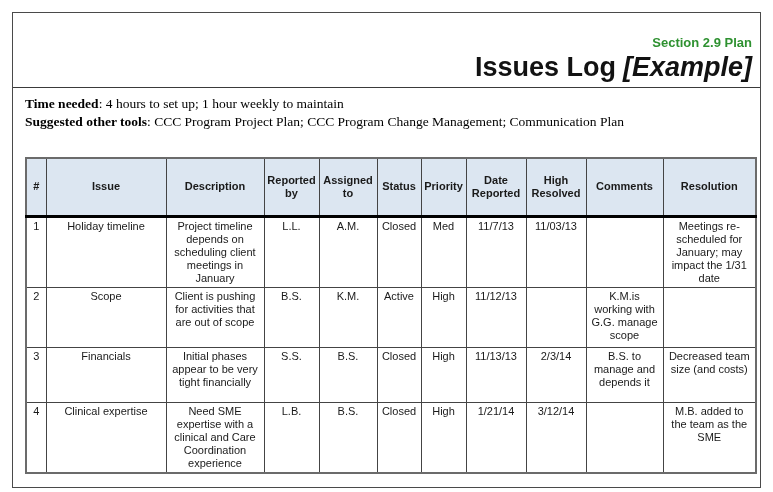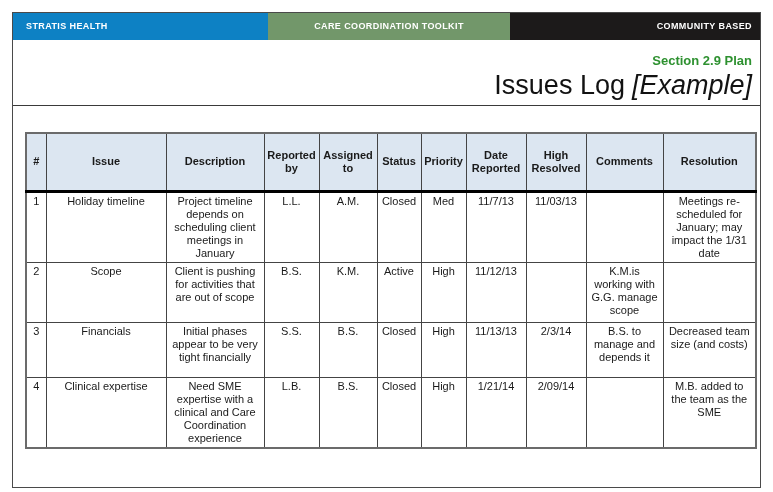--- a/index.html
+++ b/index.html
@@ -17,22 +17,22 @@
     border:1px solid #4a4a4a;background:#ffffff;overflow:hidden;
   }
   
   .topbar{display:flex;width:100%;height:27px;}
   .seg{flex:1;color:#ffffff;font-size:9px;font-weight:bold;letter-spacing:.4px;line-height:27px;white-space:nowrap;overflow:hidden;}
   .seg-blue{background:var(--bar-blue);text-align:left;padding-left:13px;}
   .seg-green{background:var(--bar-green);text-align:center;}
   .seg-black{background:var(--bar-black);text-align:right;padding-right:8px;}
   
   .title-block{text-align:right;padding-right:8px;}
-  .section-label{margin-top:13px;font-size:13px;font-weight:bold;color:var(--green-text);line-height:15px;}
-  .page-title{margin-top:2px;font-size:27px;font-weight:normal;color:#121212;line-height:30px;}
+  .section-label{margin-top:22px;font-size:13px;font-weight:bold;color:var(--green-text);line-height:15px;}
+  .page-title{margin-top:2px;font-size:27px;font-weight:bold;color:#121212;line-height:30px;}
   .page-title .example{font-style:italic;margin-left:7px;}
   .rule{border-top:1px solid #3a3a3a;margin-top:5px;width:100%;}
   
   .meta{margin:7px 0 0 12px;font-family:"Liberation Serif",serif;font-size:13.5px;color:#000;}
   .meta p{margin:0;line-height:18px;}
   .meta b{font-weight:bold;}
   
   table.issues{
     margin:26px 0 0 12px;width:730px;border-collapse:collapse;table-layout:fixed;
     border:2px solid #6b6b6b;font-size:11px;line-height:13px;color:#1a1a1a;
@@ -46,34 +46,31 @@
     border:1px solid #444;vertical-align:top;padding:2px 4px;overflow:hidden;
   }
   table.issues td.c{text-align:center;}
   table.issues td.l{text-align:center;}
 </style>
 </head>
 <body>
 
 <div class="page">
 
-  <div class="topbar">
-    <div class="seg seg-blue">STRATIS HEALTH</div>
-    <div class="seg seg-green">CARE COORDINATION TOOLKIT</div>
-    <div class="seg seg-black">COMMUNITY BASED</div>
-  </div>
 
   <div class="title-block">
     <div class="section-label">Section 2.9 Plan</div>
     <div class="page-title"><span>Issues Log</span><span class="example">[Example]</span></div>
   </div>
 
   <div class="rule"></div>
 
   <div class="meta">
+    <p><b>Time needed</b><span>: 4 hours to set up; 1 hour weekly to maintain</span></p>
+    <p><b>Suggested other tools</b><span>: CCC Program Project Plan; CCC Program Change Management; Communication Plan</span></p>
   </div>
 
   <table class="issues">
     <colgroup>
       <col style="width:20px">
         <col style="width:120px">
         <col style="width:98px">
       <col style="width:55px">
         <col style="width:58px">
         <col style="width:44px">
@@ -140,20 +137,20 @@
         </tr>
         <tr style="height: 65px;">
           <td class="c">4</td>
           <td class="l">Clinical expertise</td>
           <td class="l">Need SME expertise with a clinical and Care Coordination experience</td>
           <td class="c">L.B.</td>
           <td class="c">B.S.</td>
           <td class="c">Closed</td>
           <td class="c">High</td>
           <td class="c">1/21/14</td>
-          <td class="c">2/09/14</td>
+          <td class="c">3/12/14</td>
           <td class="l"></td>
           <td class="l">M.B. added to the team as the SME</td>
         </tr>
       </tbody>
   </table>
 
 </div>
 
 </body></html>

